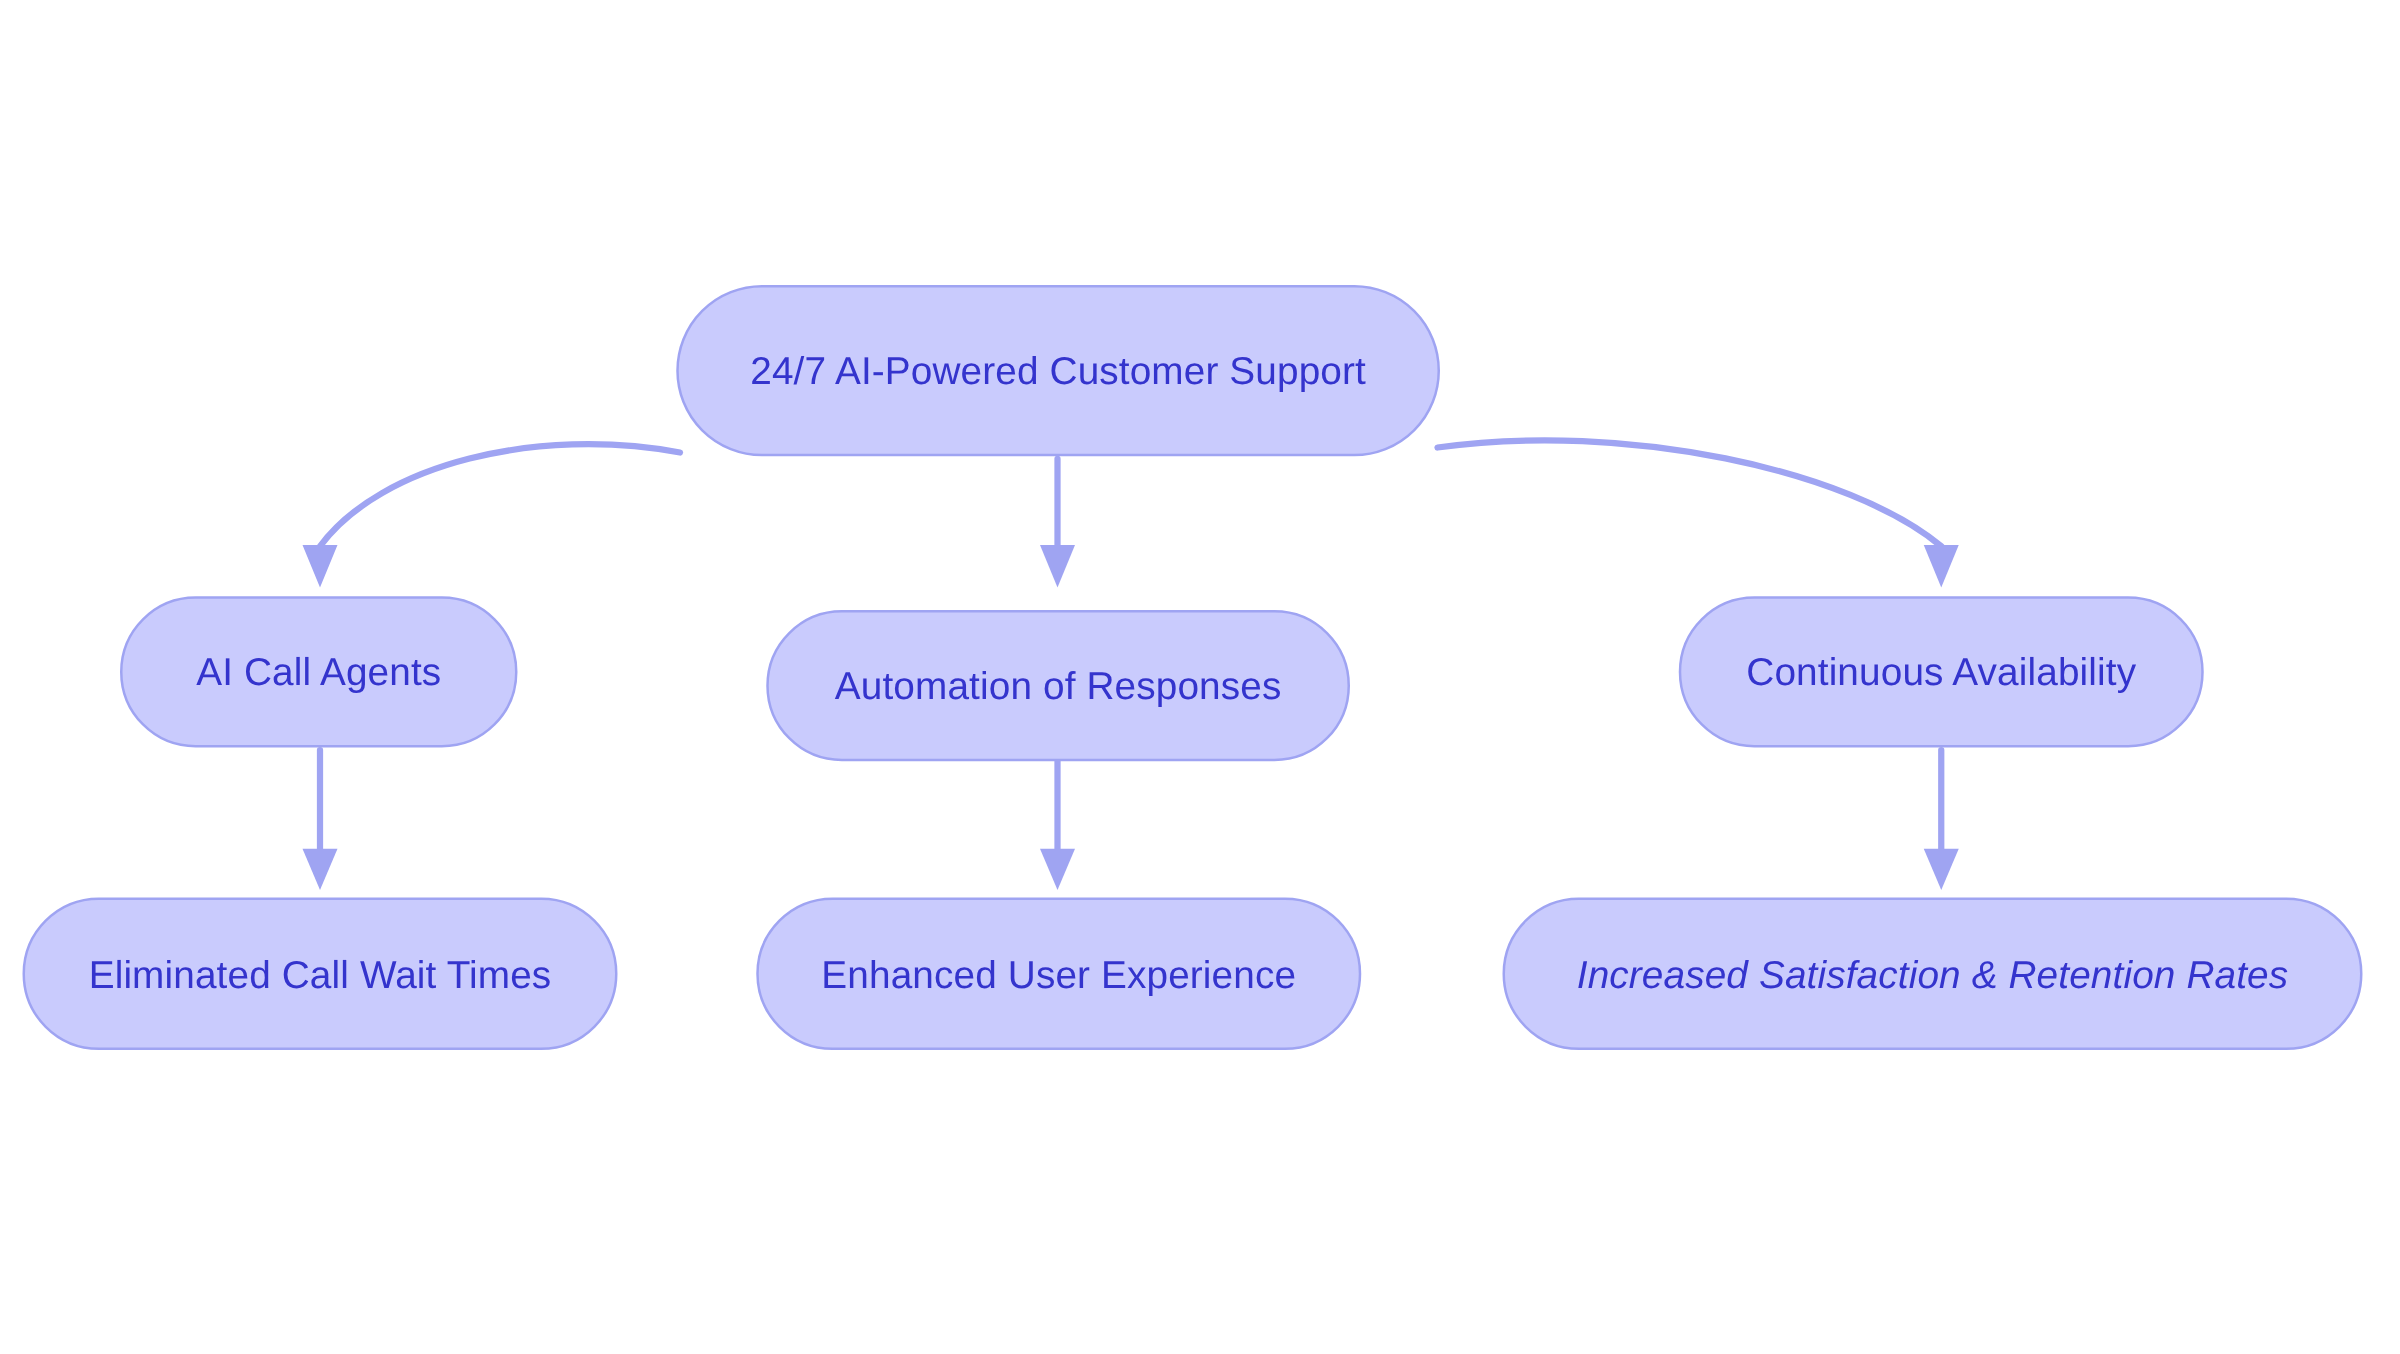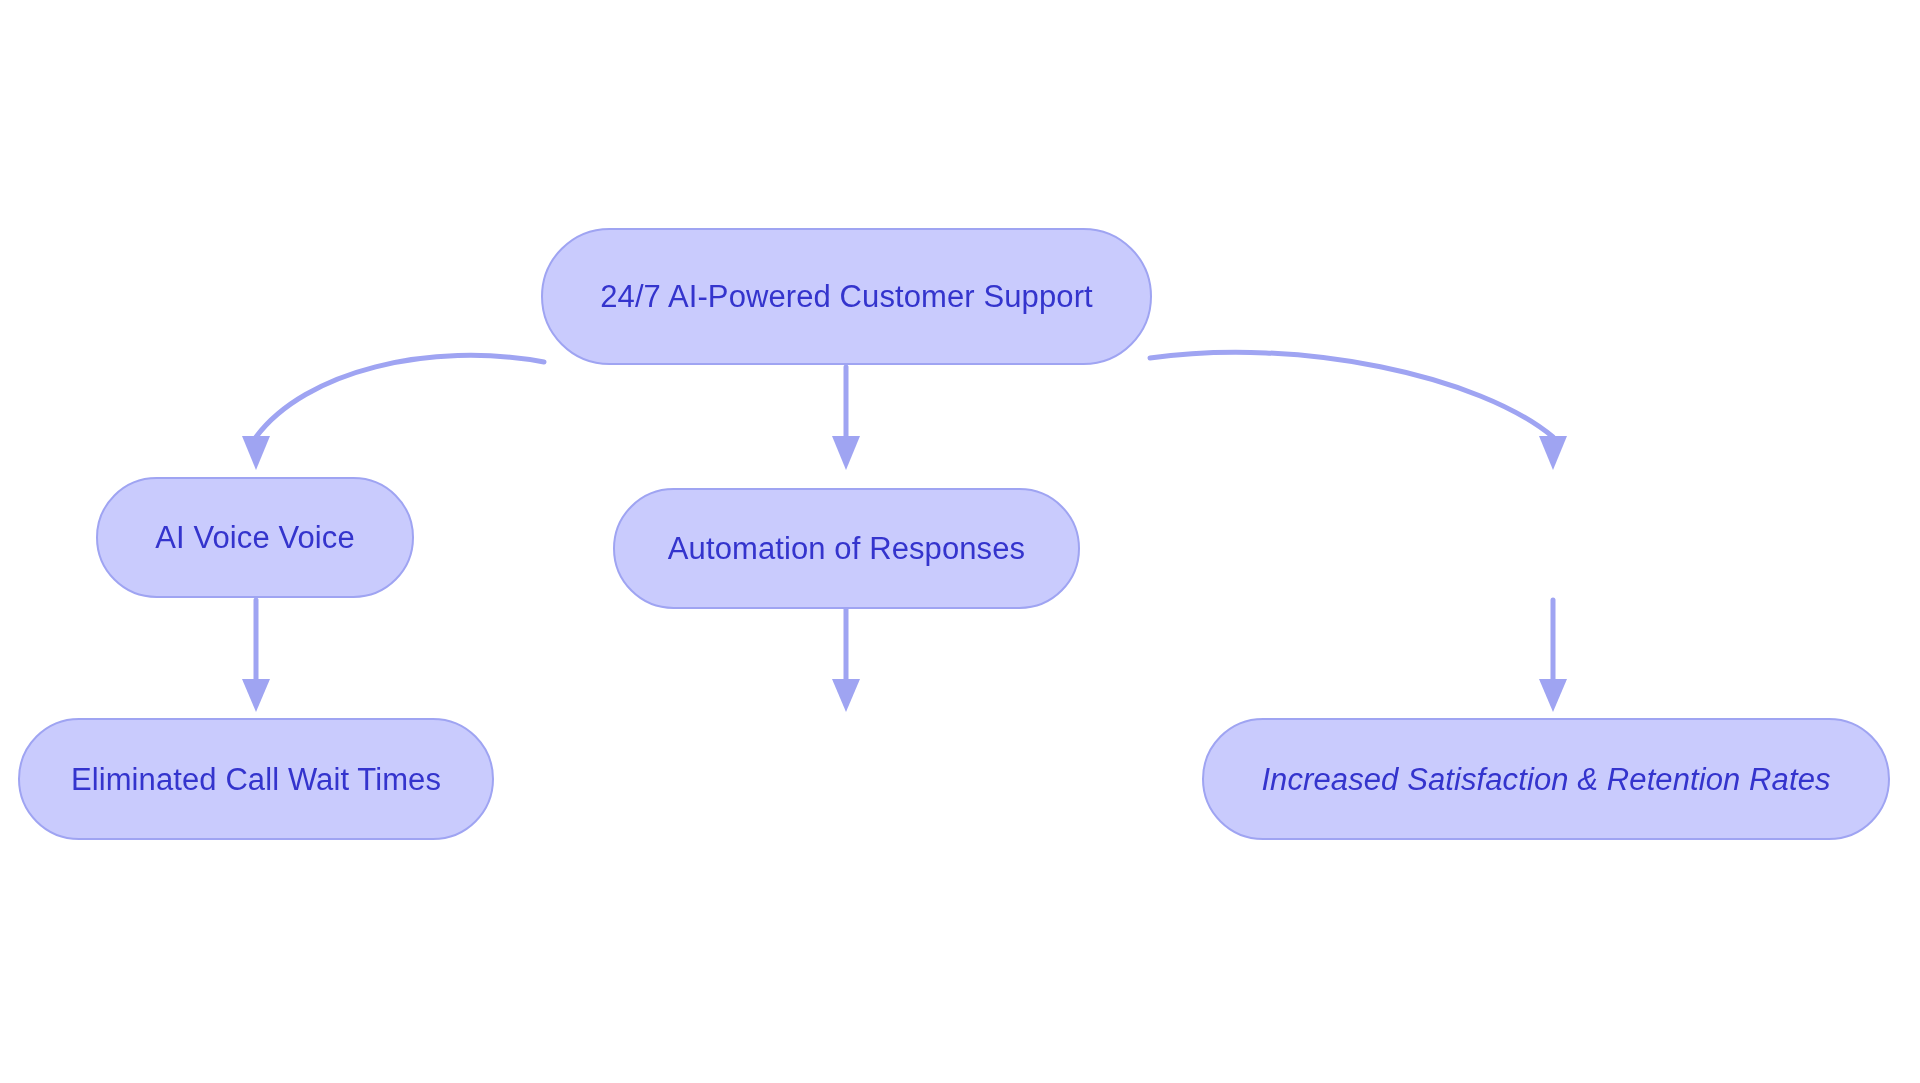--- a/index.html
+++ b/index.html
@@ -79,30 +79,36 @@
       <path d="M 1553 600 L 1553 680" fill="none" stroke="#9fa4f2" stroke-width="5" stroke-linecap="round"></path>
       <polygon points="1539,679 1567,679 1553,712" fill="#9fa4f2"></polygon>
     </g>
   </svg>
 
   <div class="node" style="left: 541px; top: 228px; width: 611px; height: 137px;">
     <span class="node-label">24/7 AI-Powered Customer Support</span>
   </div>
 
   <div class="node" style="left: 96px; top: 477px; width: 318px; height: 121px;">
-    <span class="node-label">AI Voice Voice</span>
+    <span class="node-label">AI Call Agents</span>
   </div>
 
   <div class="node" style="left: 613px; top: 488px; width: 467px; height: 121px;">
     <span class="node-label">Automation of Responses</span>
   </div>
 
+  <div class="node" style="left: 1343px; top: 477px; width: 420px; height: 121px;">
+    <span class="node-label">Continuous Availability</span>
+  </div>
 
   <div class="node" style="left: 18px; top: 718px; width: 476px; height: 122px; text-align: right;">
     <span class="node-label">Eliminated Call Wait Times</span>
   </div>
 
+  <div class="node" style="left: 605px; top: 718px; width: 484px; height: 122px;">
+    <span class="node-label">Enhanced User Experience</span>
+  </div>
 
   <div class="node" style="left: 1202px; top: 718px; width: 688px; height: 122px; font-style: italic;">
     <span class="node-label">Increased Satisfaction &amp; Retention Rates</span>
   </div>
 
 </div>
 
 </body></html>

